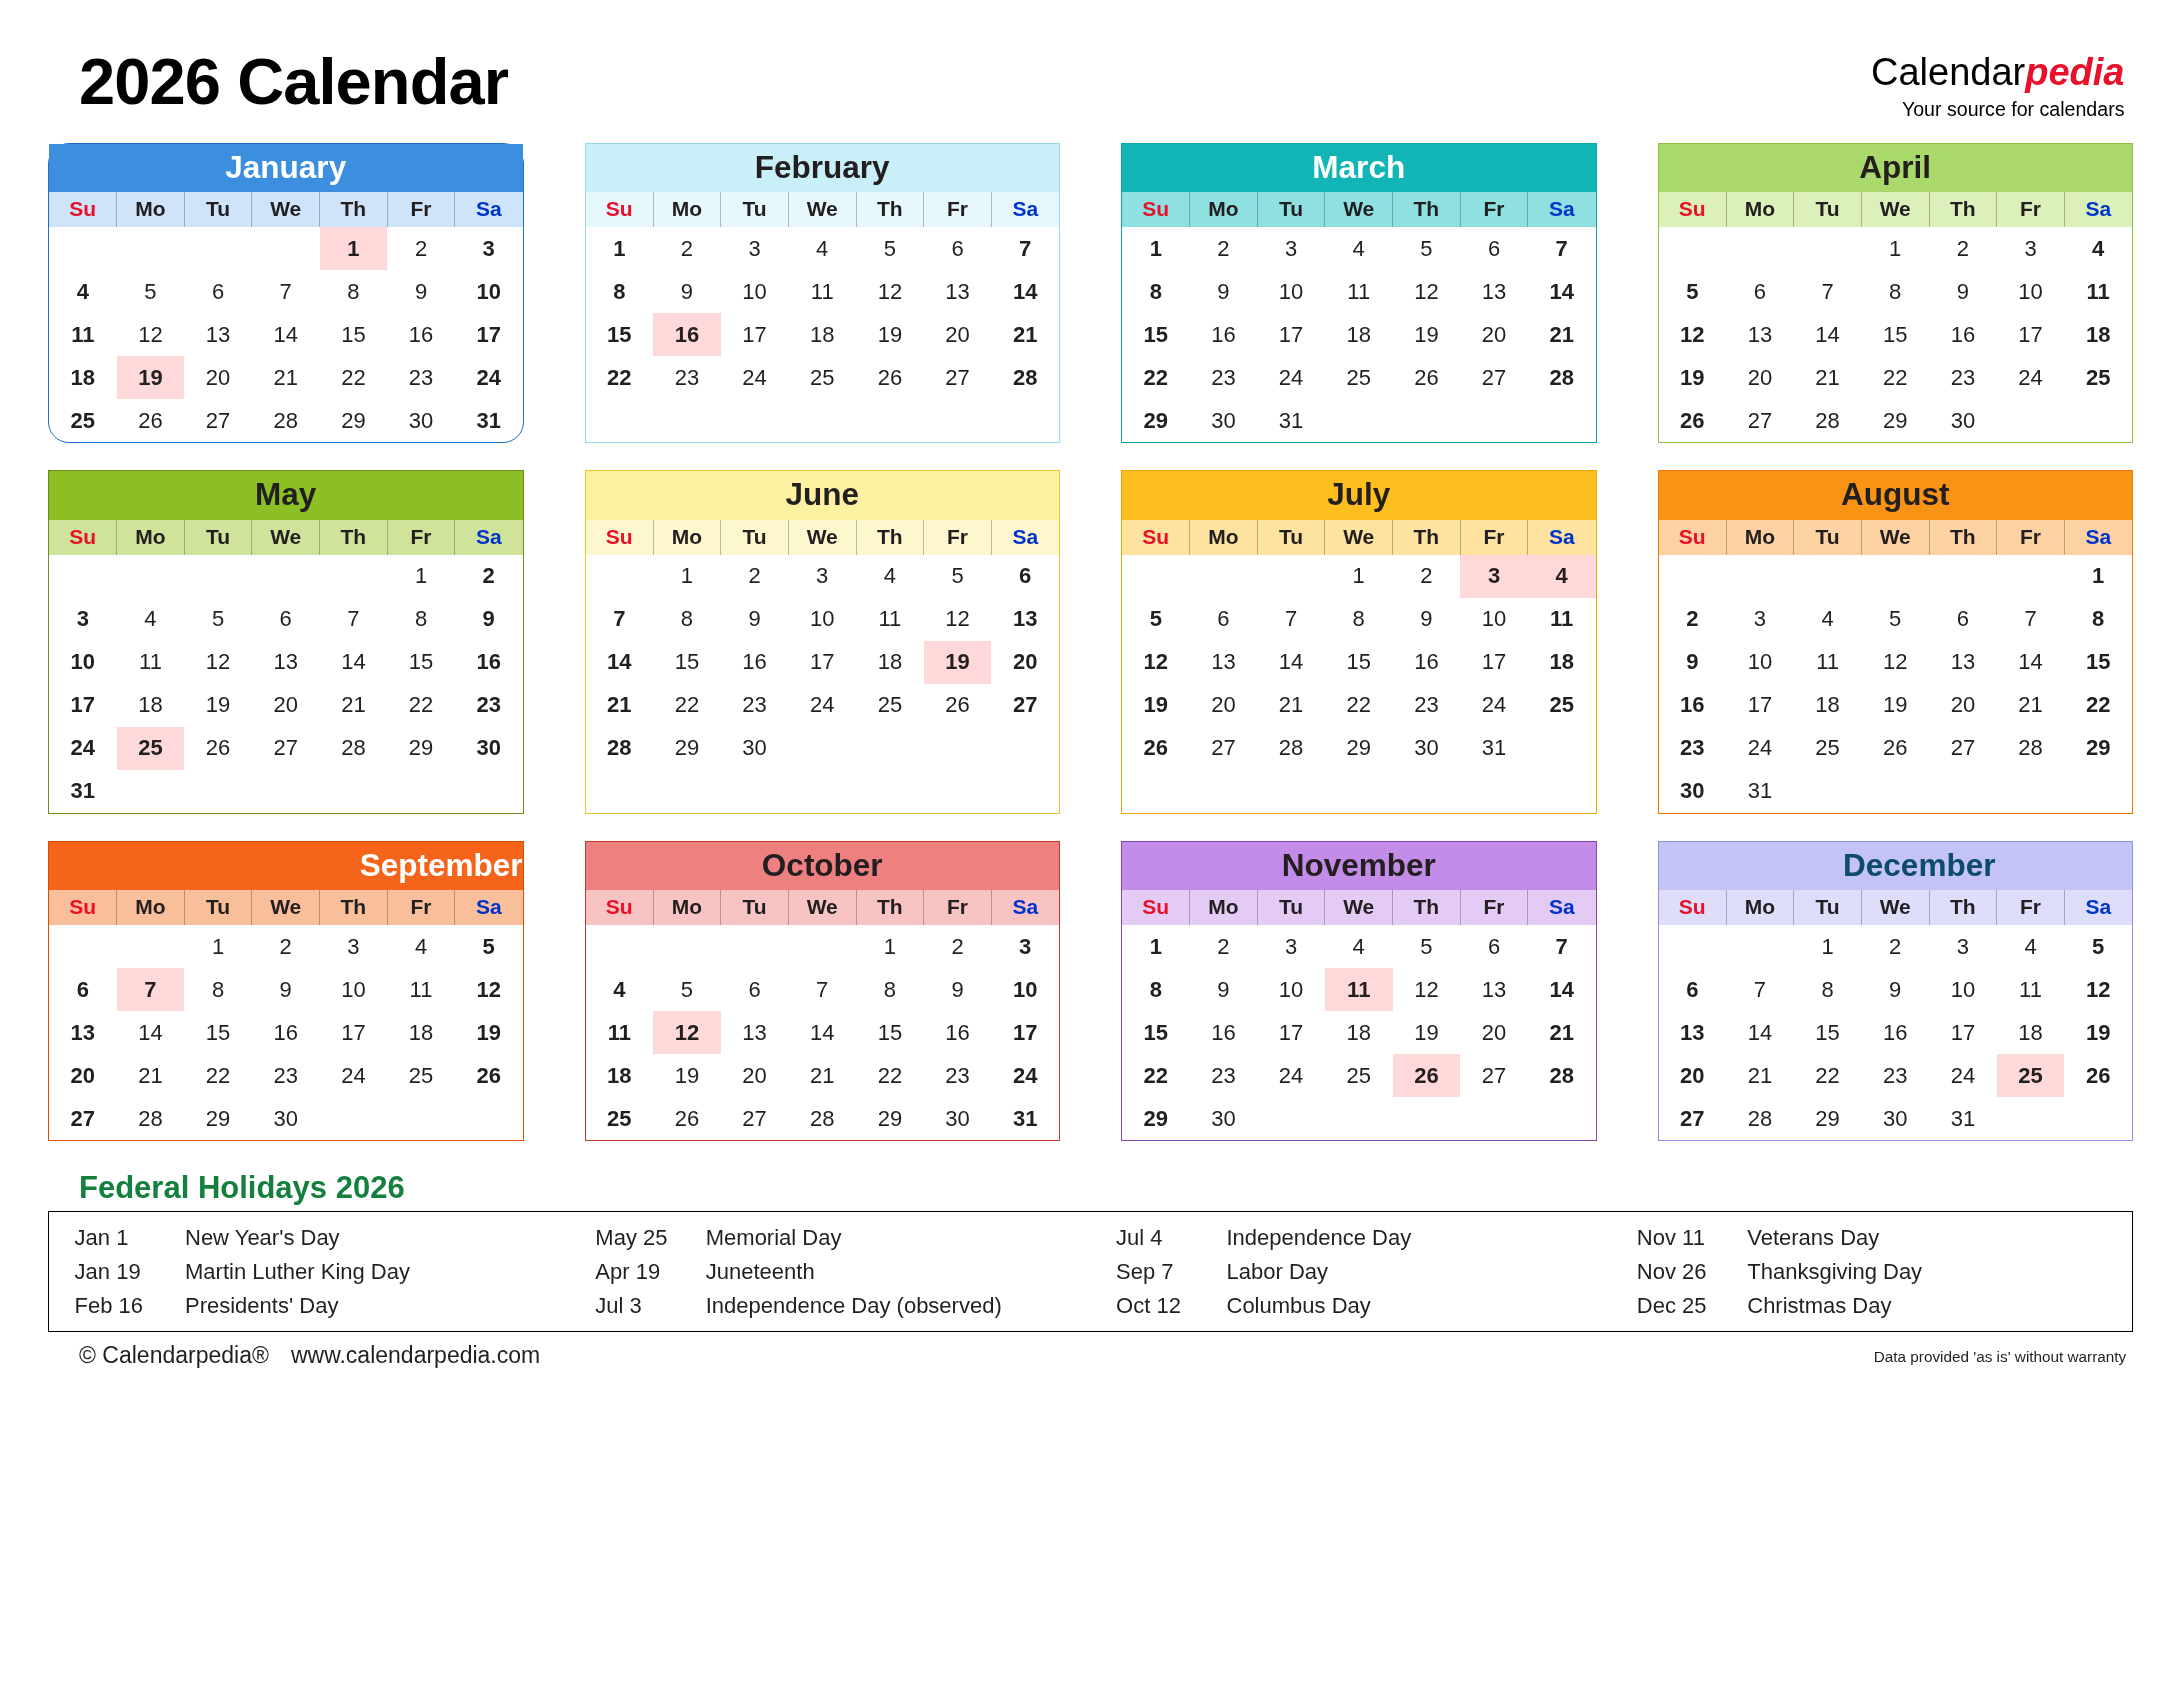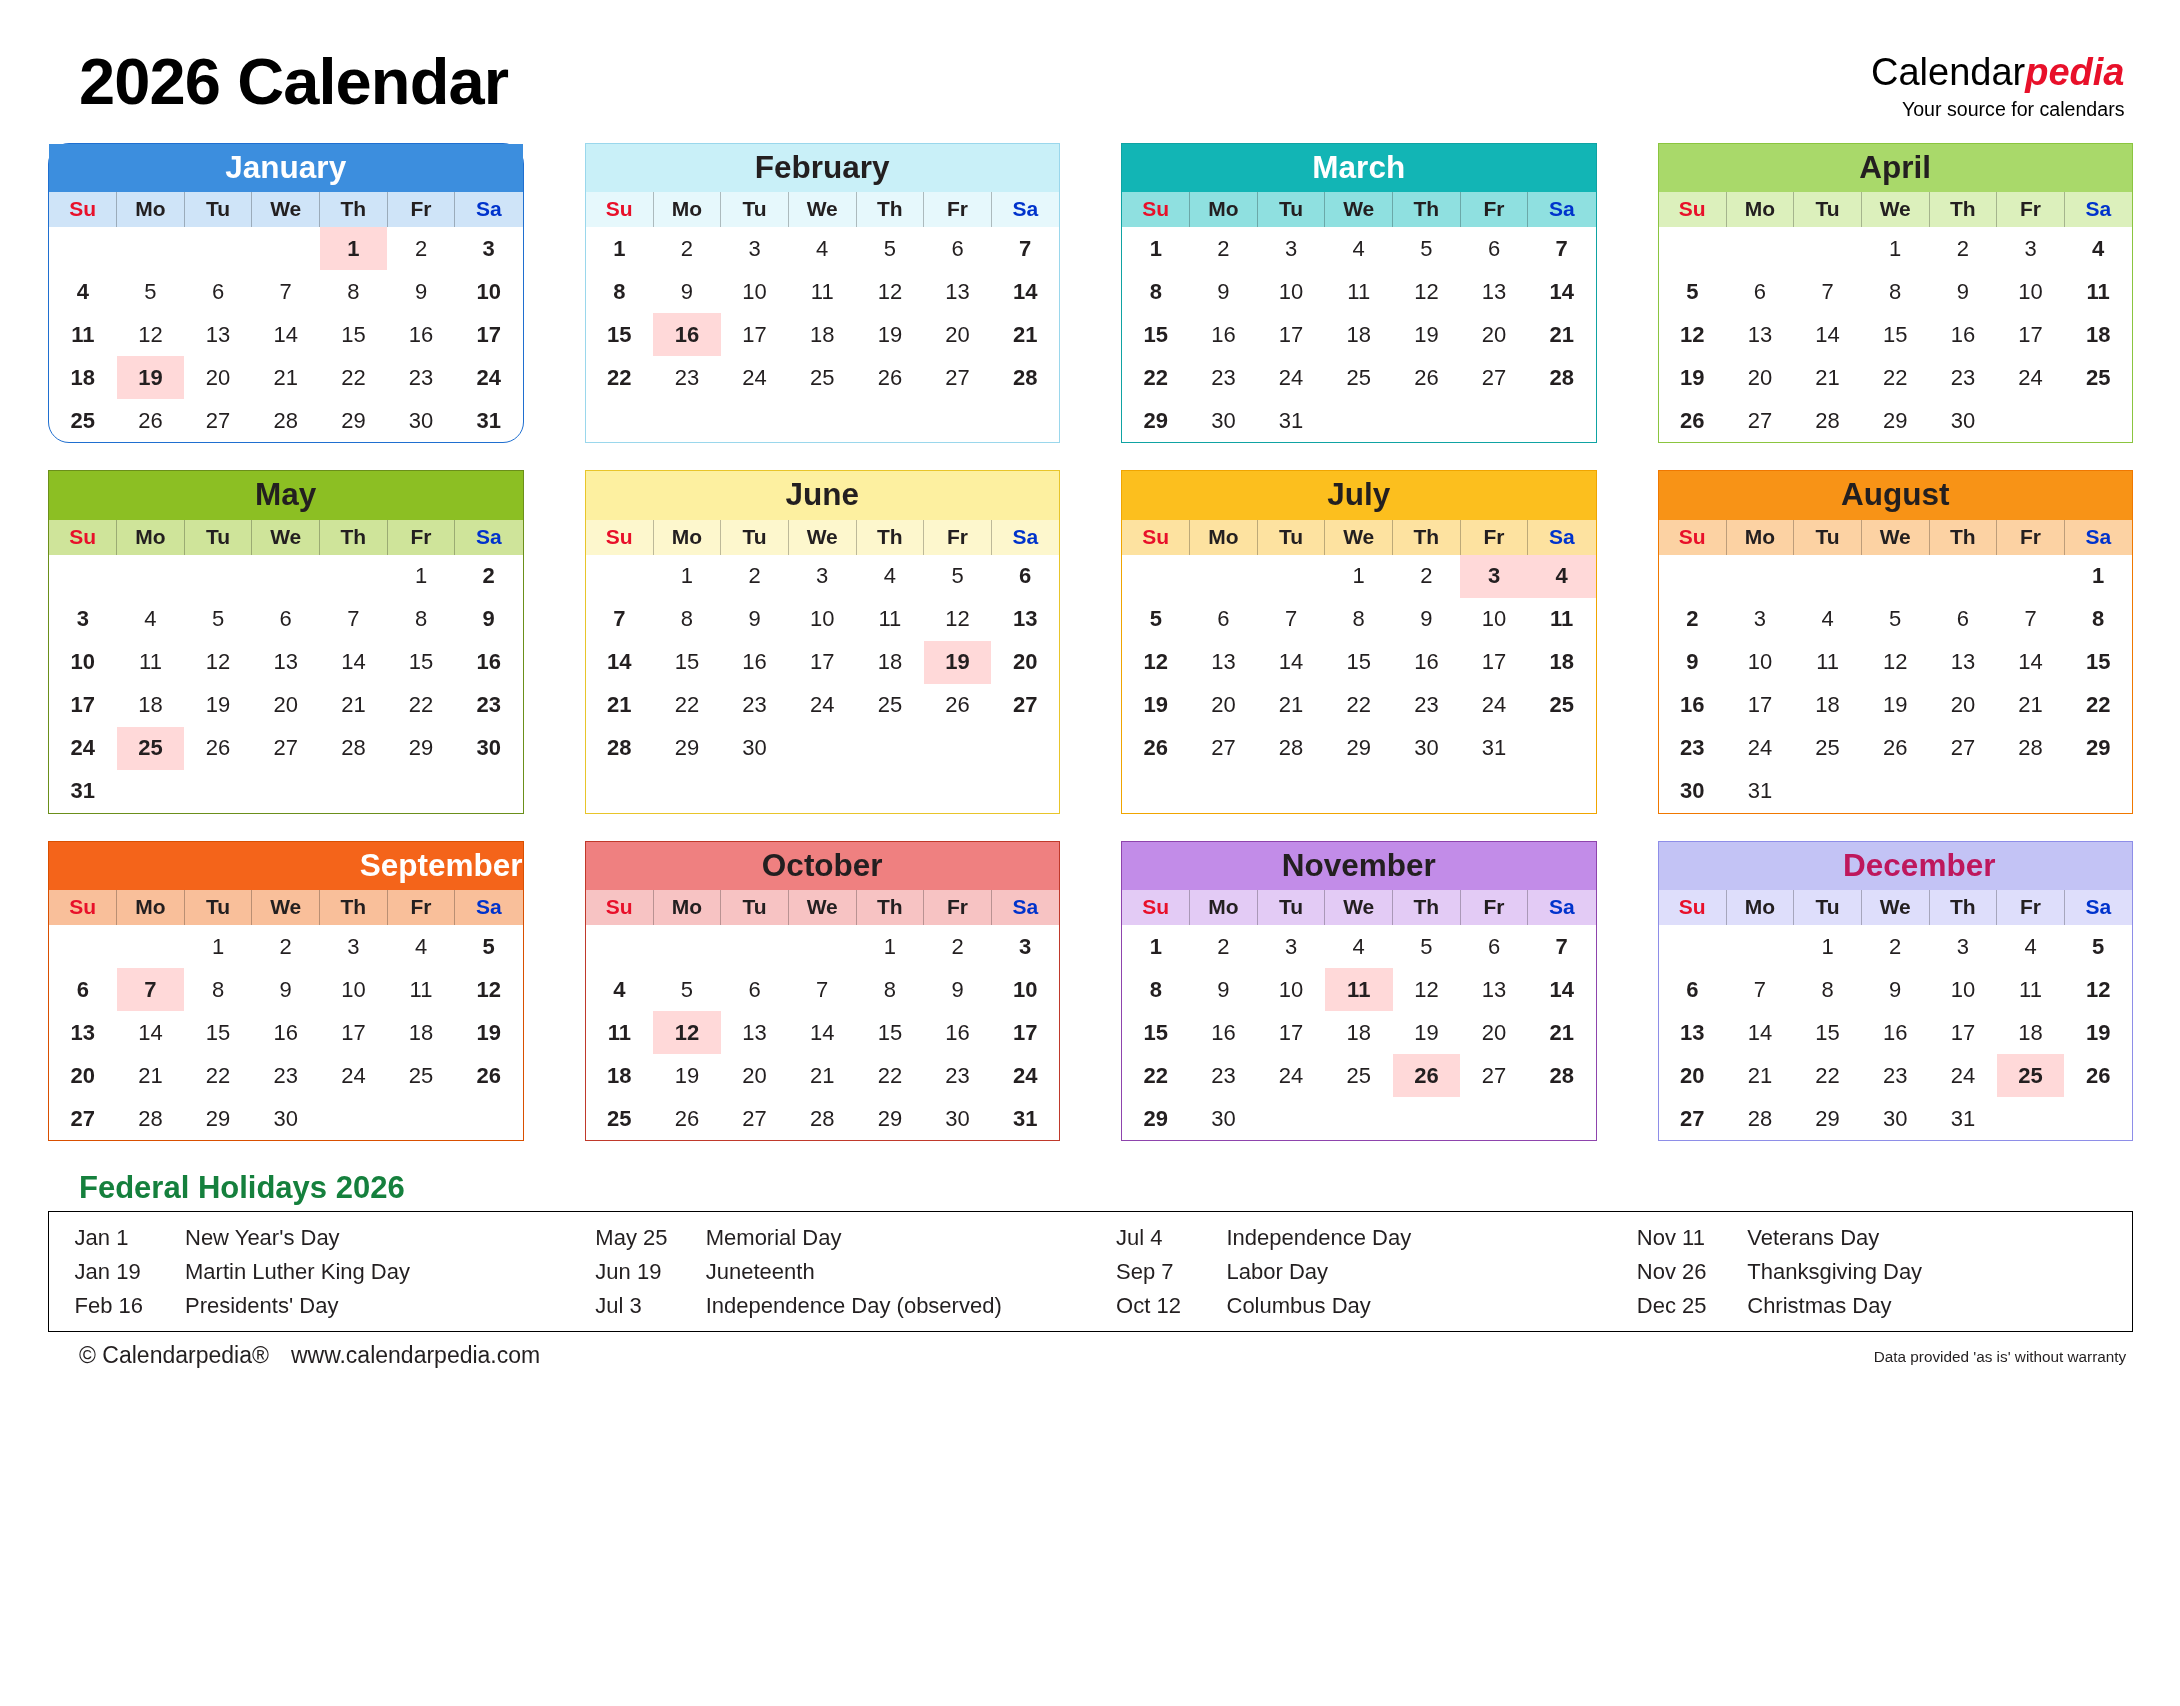--- a/index.html
+++ b/index.html
@@ -148,21 +148,21 @@
 
   .m-oct { border-color:#c0392b; }
   .m-oct .month-title { background:#ef8080; color:#231f20; }
   .m-oct table.cal th { background:#f7c3c3; color:#231f20; }
 
   .m-nov { border-color:#8e44ad; }
   .m-nov .month-title { background:#c28ce8; color:#231f20; }
   .m-nov table.cal th { background:#e3cbf5; color:#231f20; }
 
   .m-dec { border-color:#8e8ee8; }
-  .m-dec .month-title { background:#c3c3f5; color:#be185d;padding-left:48px; }
+  .m-dec .month-title { background:#c3c3f5; color:#0c4a6e;padding-left:48px; }
   .m-dec table.cal th { background:#dedefb; color:#231f20; }
 
   
   .holidays-wrap { margin-top: 29px; }
   .holidays-title {
     font-size: 31px;
     font-weight: bold;
     color: #15803d;
     padding-left: 31px;
     margin-bottom: 5px;
@@ -1004,21 +1004,21 @@
               <div class="hol-date">Feb 16</div>
               <div class="hol-name">Presidents' Day</div>
             </div>
           </div>
           <div class="hol-col">
             <div class="hol-row">
               <div class="hol-date">May 25</div>
               <div class="hol-name">Memorial Day</div>
             </div>
             <div class="hol-row">
-              <div class="hol-date">Jun 19</div>
+              <div class="hol-date">Apr 19</div>
               <div class="hol-name">Juneteenth</div>
             </div>
             <div class="hol-row">
               <div class="hol-date">Jul 3</div>
               <div class="hol-name">Independence Day (observed)</div>
             </div>
           </div>
           <div class="hol-col">
             <div class="hol-row">
               <div class="hol-date">Jul 4</div>

